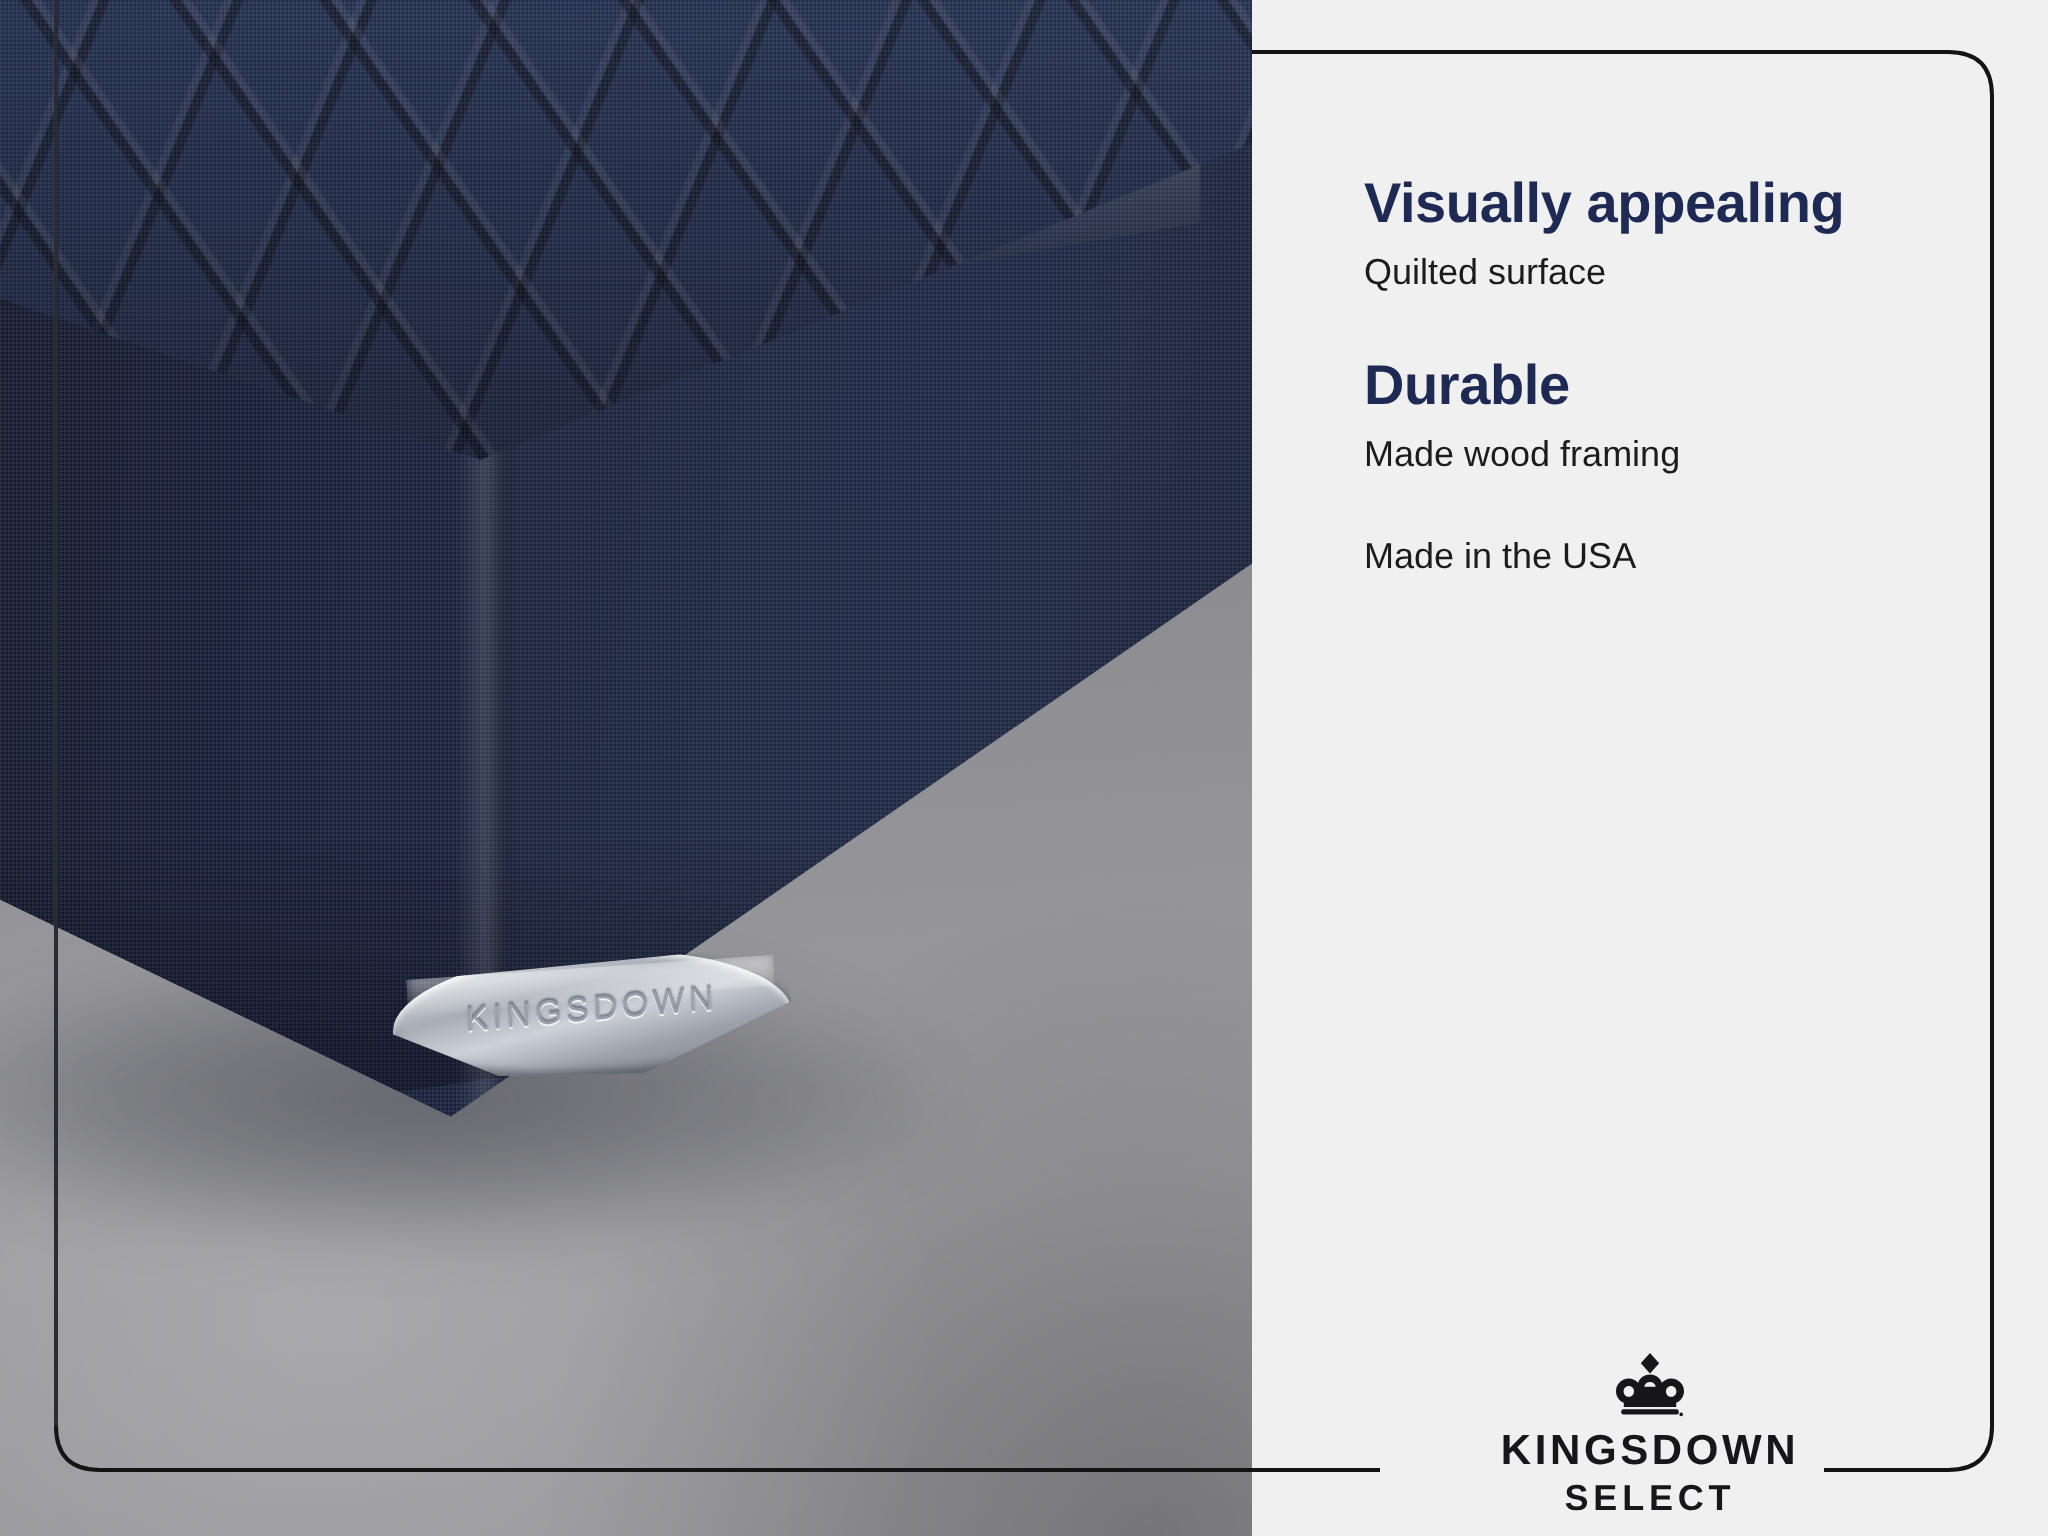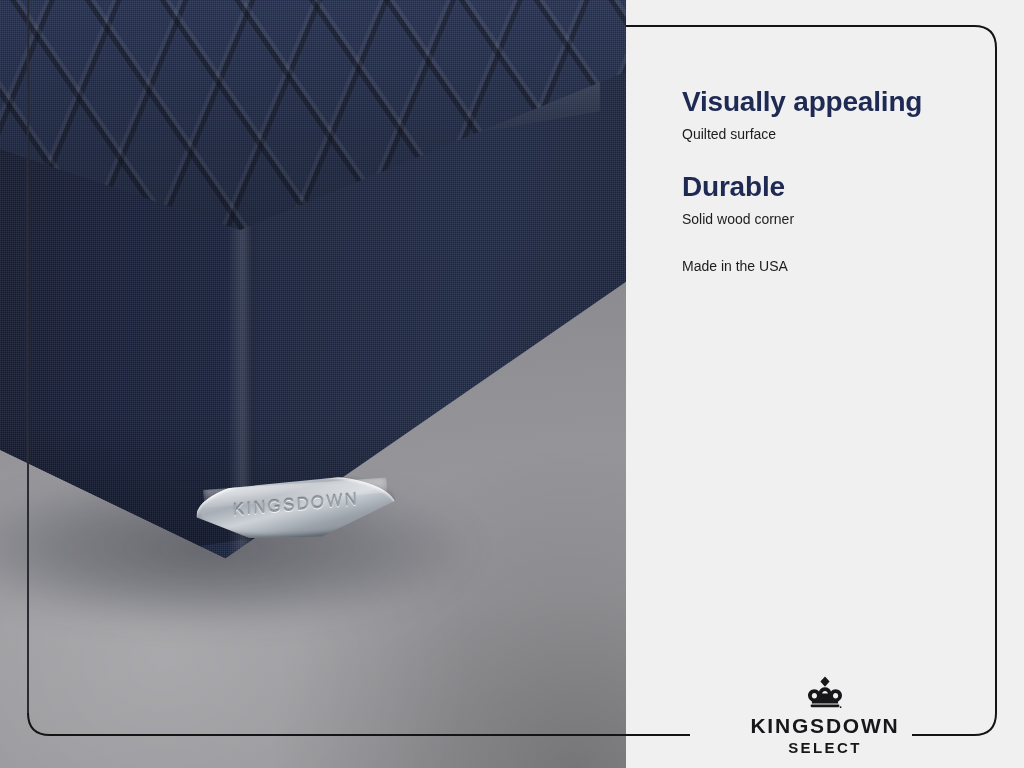--- a/index.html
+++ b/index.html
@@ -306,21 +306,21 @@
     font-family: "Liberation Sans", sans-serif;
     font-size: 28px;
     font-weight: bold;
     line-height: 1.14;
     color: #1f2a54;
     letter-spacing: -0.2px;
     margin: 0 0 7px 0;
   }
   .feature-desc {
     font-family: "Liberation Sans", sans-serif;
-    font-size: 14px;
+    font-size: 18px;
     font-weight: 400;
     line-height: 1.32;
     color: #1c1c1c;
     margin: 0;
   }
 
   
   .brand {
     position: absolute;
     left: 0;
@@ -340,21 +340,21 @@
     color: #17171a;
     line-height: 1.1;
     background: #f0f0f0;
     display: inline-block;
     padding: 0 12px;
     position: relative;
     z-index: 3;
   }
   .brand-sub {
     font-family: "Liberation Sans", sans-serif;
-    font-size: 15px;
+    font-size: 18px;
     font-weight: bold;
     letter-spacing: 2.4px;
     color: #17171a;
     line-height: 1.2;
     margin-top: 2px;
   }
 
   
   .frame {
     position: absolute;
@@ -398,21 +398,21 @@
 
     <div class="features">
 
       <div class="feature">
         <p class="feature-title">Visually appealing</p>
         <p class="feature-desc">Quilted surface</p>
       </div>
 
       <div class="feature">
         <p class="feature-title">Durable</p>
-        <p class="feature-desc">Solid wood corner</p>
+        <p class="feature-desc">Made wood framing</p>
       </div>
 
 
       <div class="feature">
         <p class="feature-desc">Made in the USA</p>
       </div>
 
     </div>
 
     <div class="brand">

